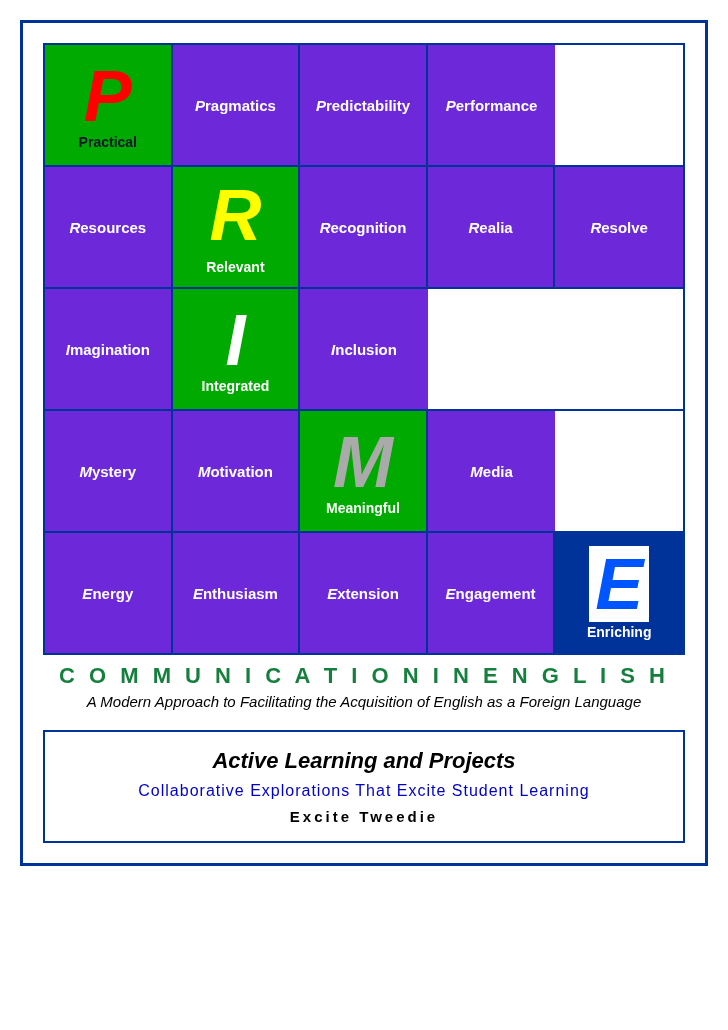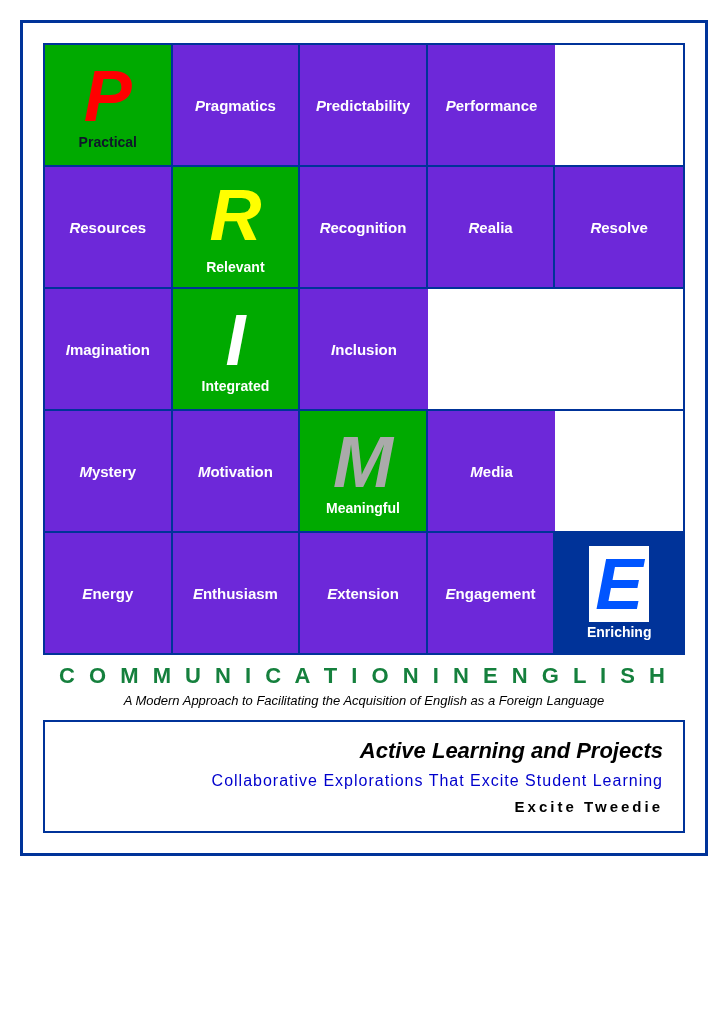--- a/index.html
+++ b/index.html
@@ -152,30 +152,30 @@
     }
     .prime-title {
       font-size: 22px;
       font-weight: bold;
       letter-spacing: 4px;
       color: #15803d;
       font-family: Arial, sans-serif;
       margin-bottom: 4px;
     }
     .subtitle {
-      font-size: 13px;
+      font-size: 15px;
       font-style: italic;
       color: #000;
       font-family: Arial, sans-serif;
-      margin-bottom: 12px;
+      margin-bottom: 20px;
     }
     .book-box {
       border: 2px solid #003399;
       padding: 16px 20px;
-      text-align: right;
+      text-align: center;
       margin-top: 6px;
     }
     .book-title {
       font-size: 22px;
       font-style: italic;
       font-weight: bold;
       color: #000;
       font-family: Arial, sans-serif;
       margin-bottom: 8px;
     }

